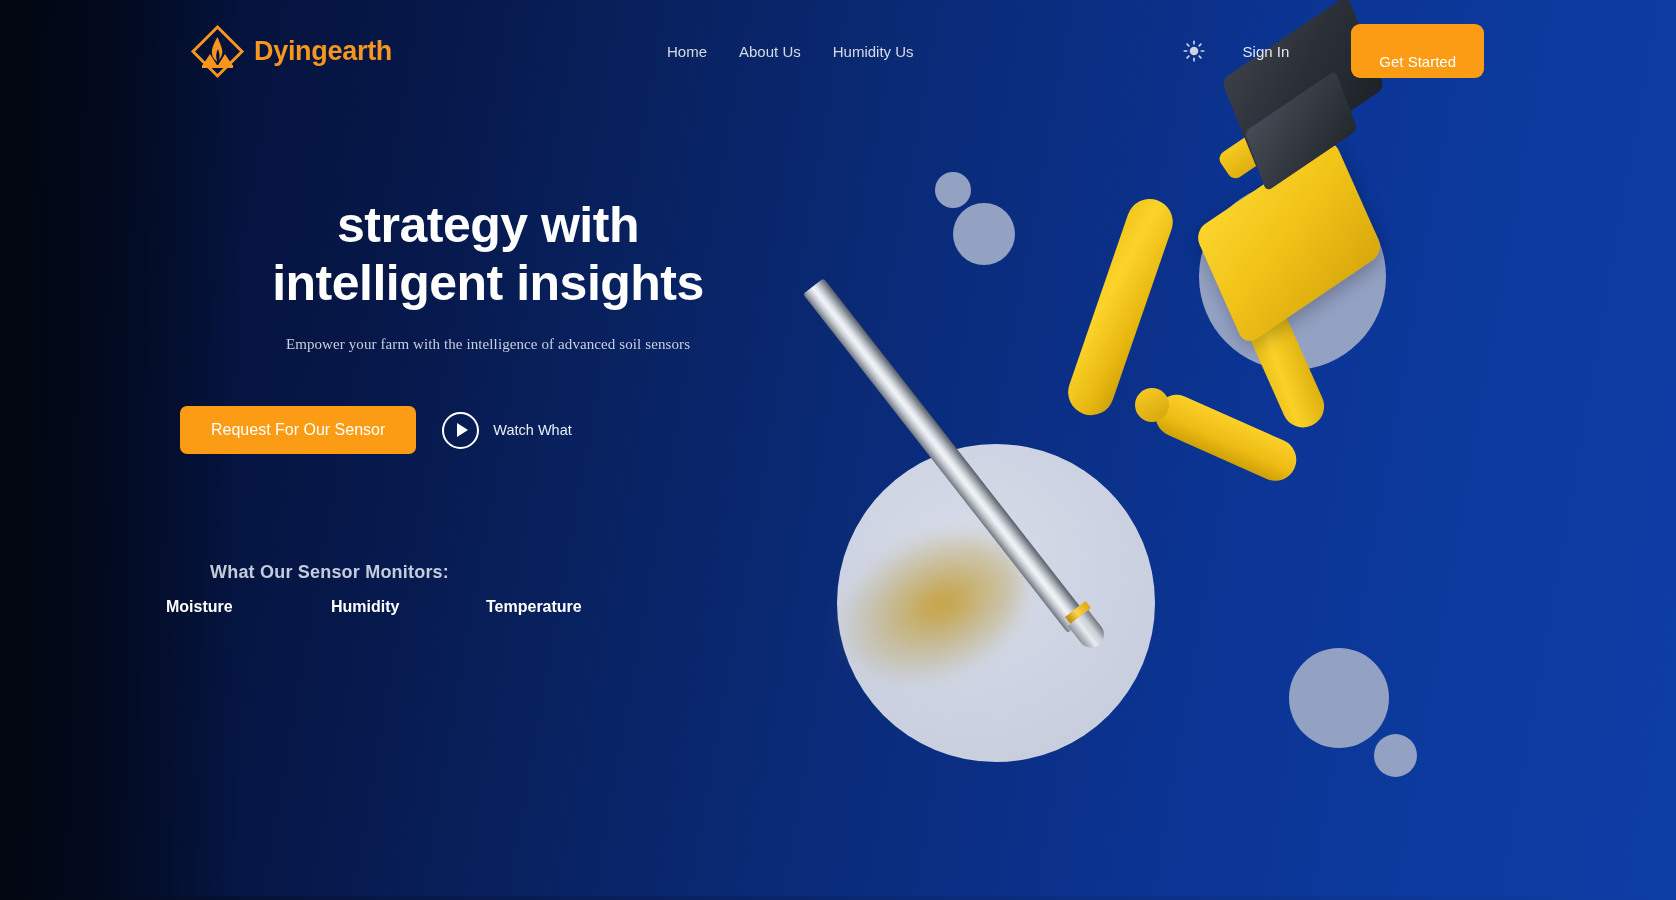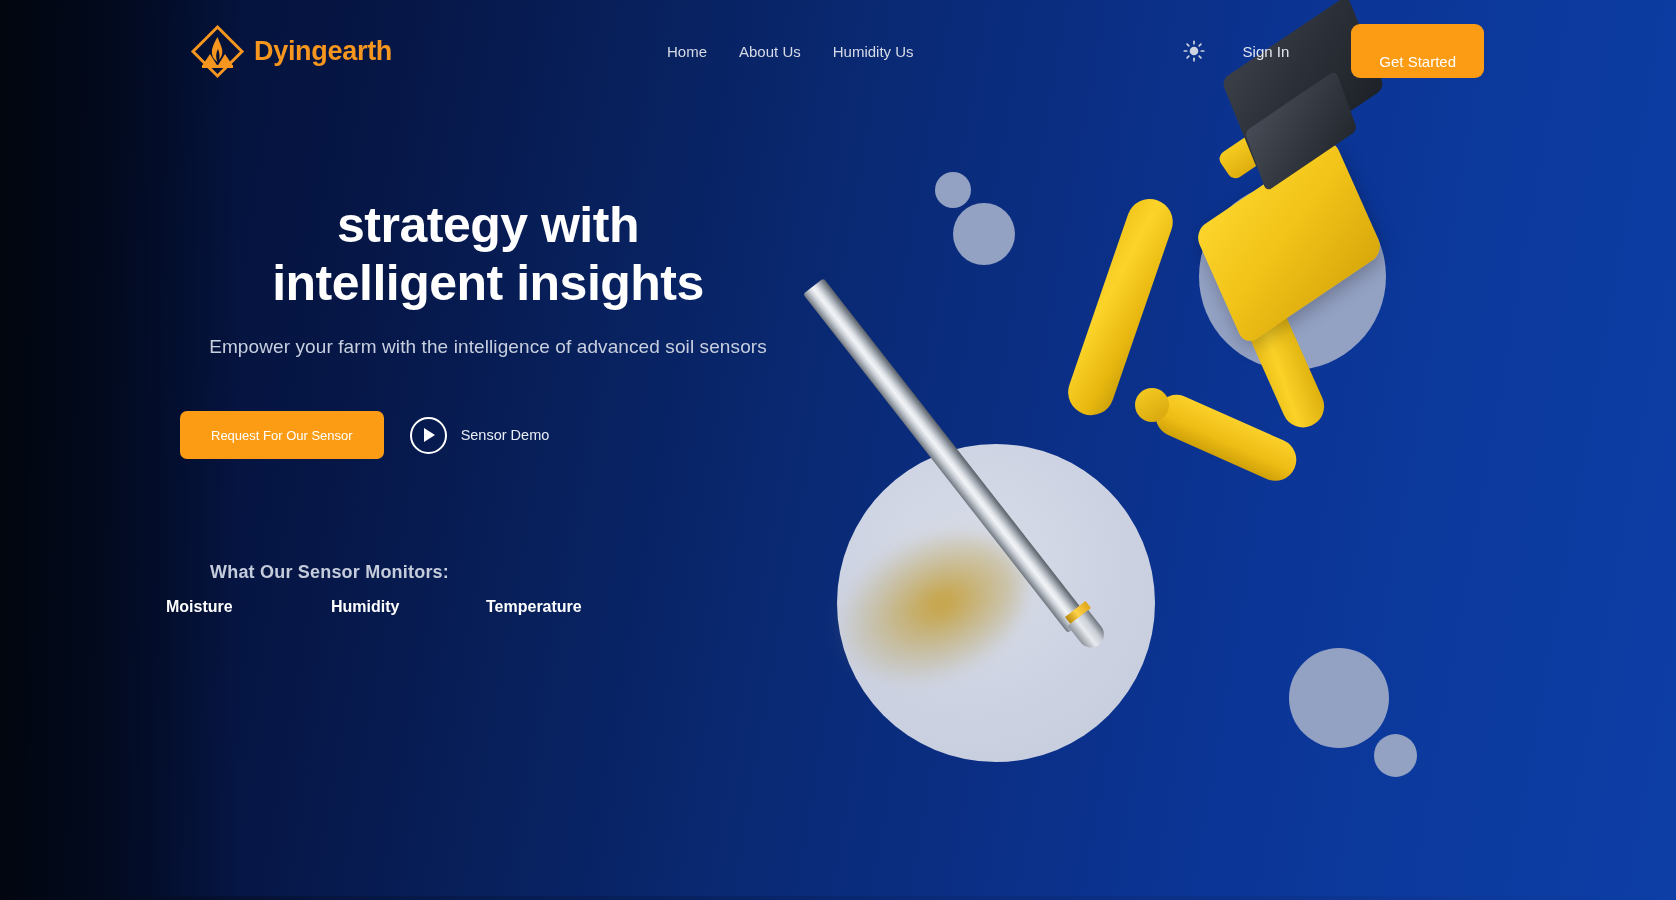--- a/index.html
+++ b/index.html
@@ -81,28 +81,29 @@
 
   
   .hero-left{
     position:absolute; left:178px; top:196px; width:620px; z-index:20;
   }
   .hero-title{
     color:#ffffff; font-size:50px; line-height:58px; font-weight:bold;
     text-align:center; letter-spacing:-0.5px;
   }
   .hero-sub{
-    margin-top:24px; color:#c8cfdf; font-size:19px; text-align:center;
+    margin-top:24px; color:#c8cfdf; font-size:15px; text-align:center;
     letter-spacing:0.1px;
+    font-family:Liberation Serif, serif;
   }
   .hero-cta{
     margin-top:53px; display:flex; align-items:center; padding-left:2px;
   }
   .btn-request{
-    background:#fb9c14; color:#ffffff; font-size:13px;
+    background:#fb9c14; color:#ffffff; font-size:16px;
     height:48px; padding:0 31px; border:none; border-radius:7px;
     cursor:pointer; white-space:nowrap;
     font-family:"Liberation Sans", sans-serif;
   }
   .watch{
     display:flex; align-items:center; gap:14px; margin-left:26px; cursor:pointer;
   }
   .play-circle{
     width:37px;height:37px;border-radius:50%;
     border:2px solid #ffffff; display:flex; align-items:center; justify-content:center;
@@ -344,21 +345,21 @@
       <div>intelligent insights</div>
     </div>
     <div class="hero-sub">Empower your farm with the intelligence of advanced soil sensors</div>
 
     <div class="hero-cta">
       <button class="btn-request">Request For Our Sensor</button>
       <div class="watch">
         <span class="play-circle">
           <span class="play-tri"></span>
         </span>
-        <span class="watch-label">Sensor Demo</span>
+        <span class="watch-label">Watch What</span>
       </div>
     </div>
   </div>
 
   <div class="monitors">
     <div class="monitors-title">What Our Sensor Monitors:</div>
   </div>
 
   <div class="monitors-row">
     <span class="monitor-item">Moisture</span>

